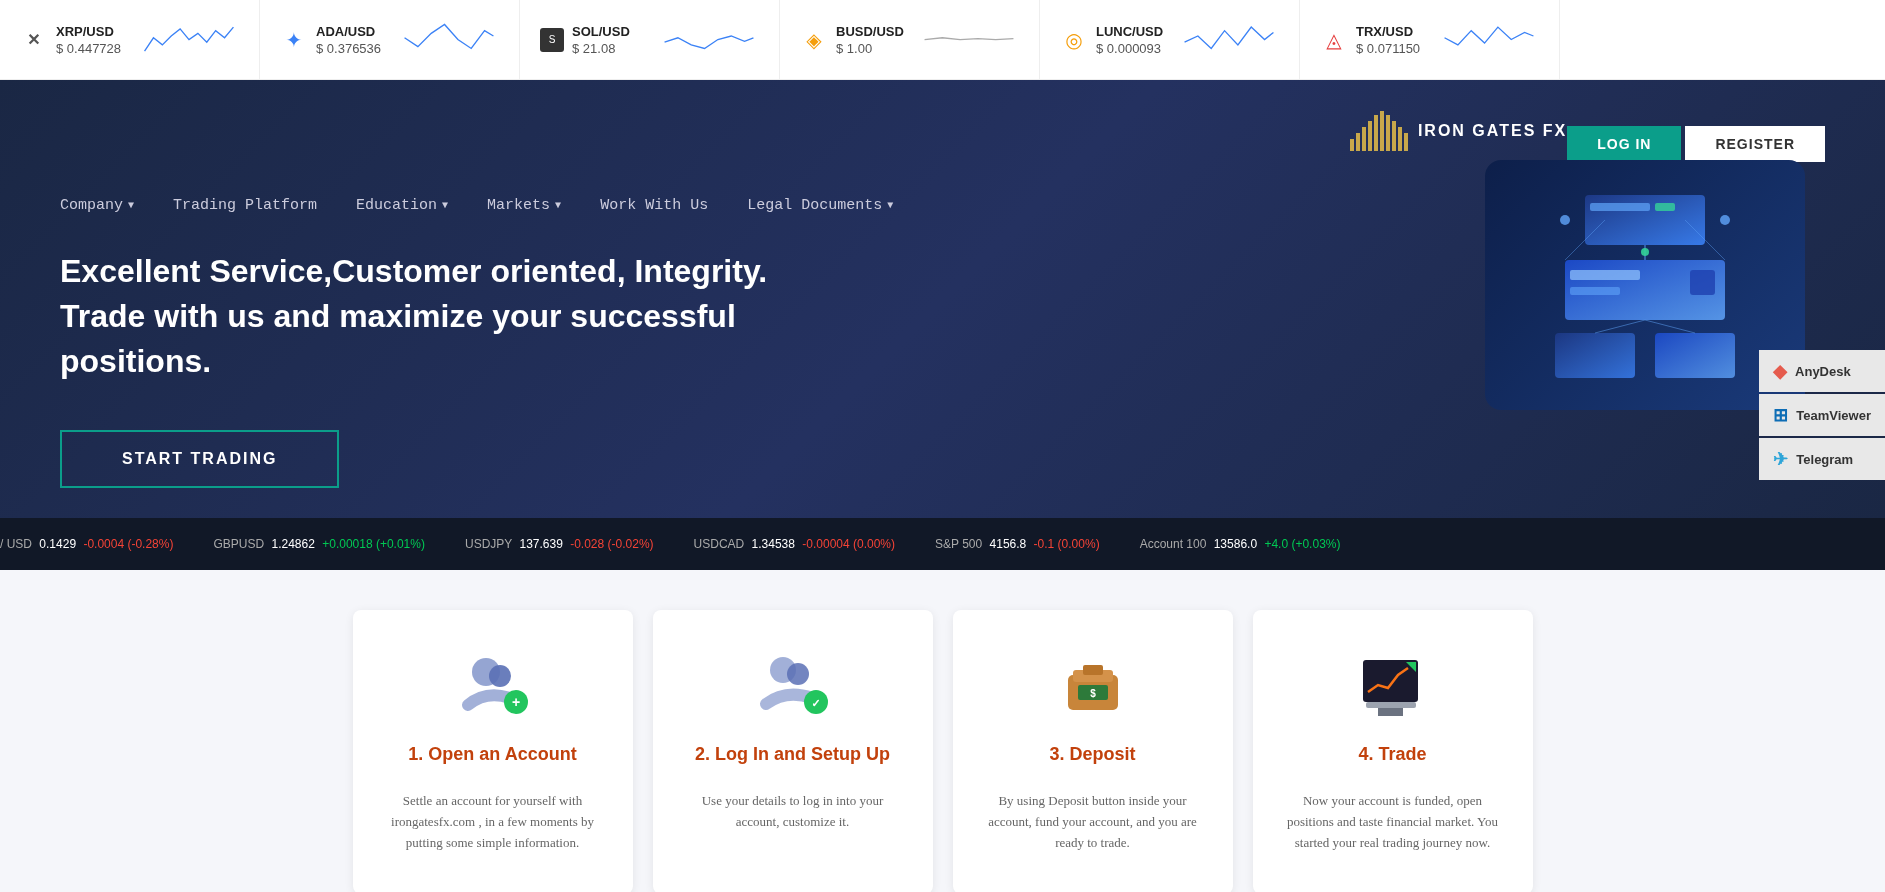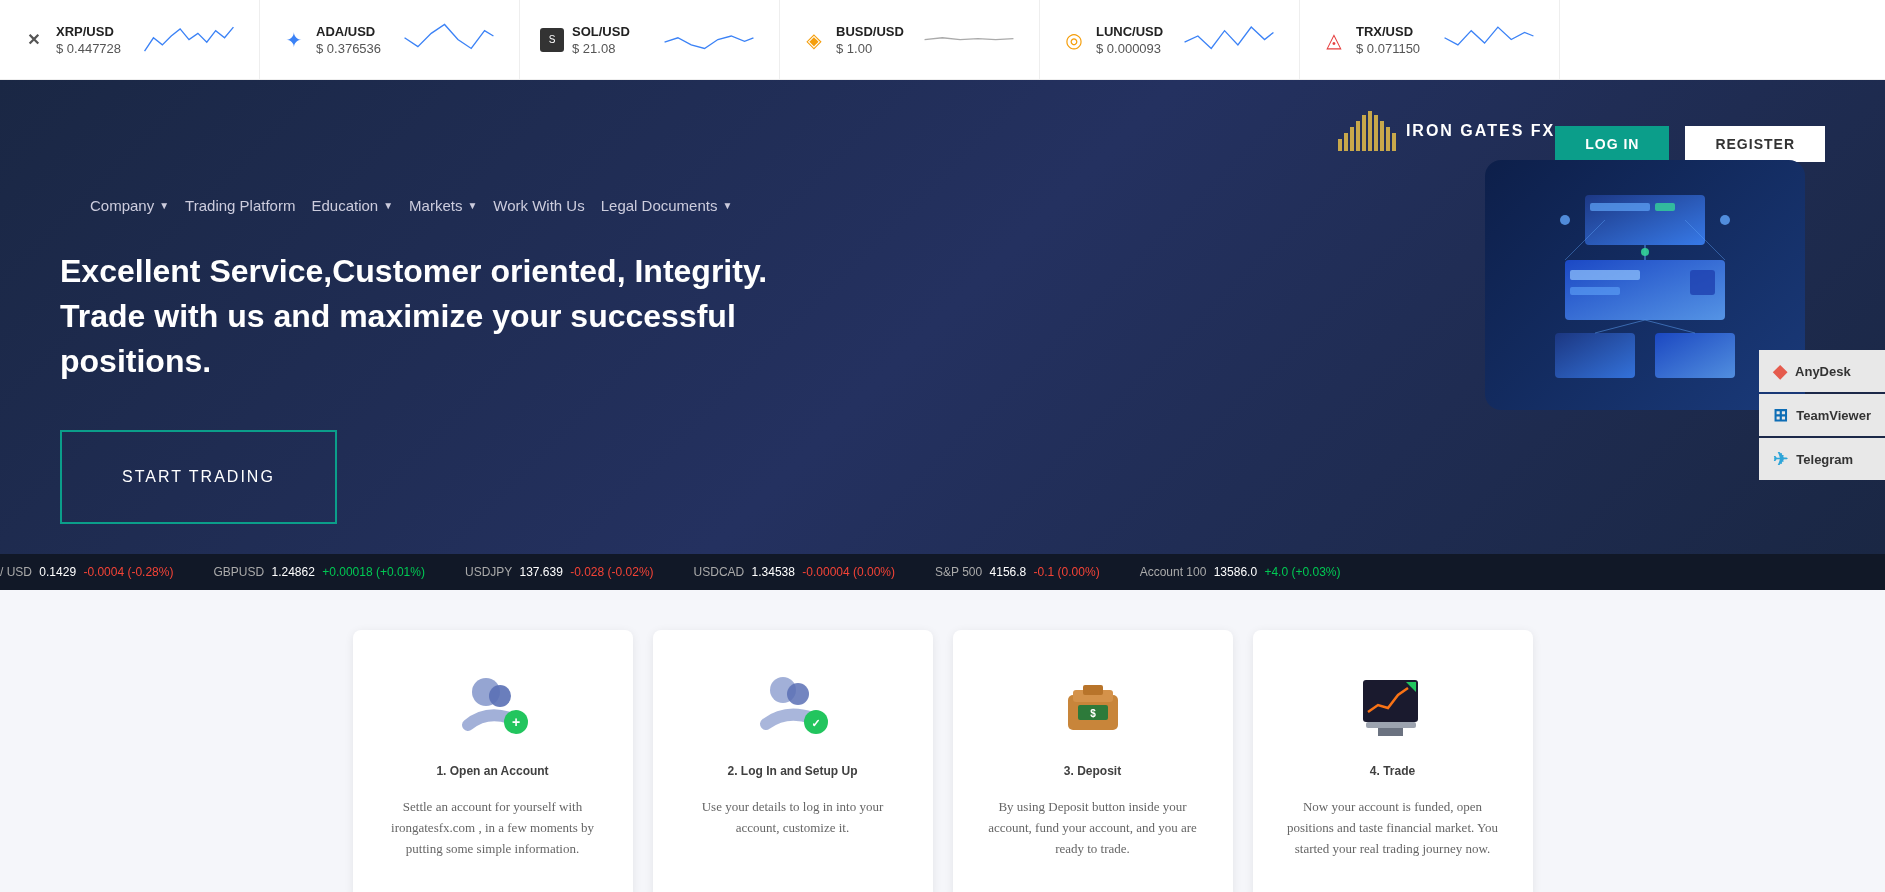--- a/index.html
+++ b/index.html
@@ -67,21 +67,21 @@
       width: 4px;
     }
     .logo-text {
       color: white;
       font-size: 16px;
       font-weight: bold;
       letter-spacing: 2px;
     }
     .header-buttons {
       display: flex;
-      gap: 16px;
+      gap: 4px;
       margin-top: 26px;
     }
     .btn-login {
       background: #0b9e8a;
       color: white;
       border: none;
       padding: 10px 30px;
       font-size: 14px;
       font-weight: bold;
       cursor: pointer;
@@ -95,23 +95,24 @@
       font-size: 14px;
       font-weight: bold;
       cursor: pointer;
       letter-spacing: 1px;
     }
 
     
     .main-nav {
       display: flex;
       align-items: center;
-      padding: 0 90px;
-      gap: 16px;
+      padding: 0 60px;
+      gap: 39px;
       margin-top: 10px;
+      font-family: Liberation Mono, monospace;
     }
     .nav-item {
       color: #ccd;
       font-size: 15px;
       cursor: pointer;
       display: flex;
       align-items: center;
       gap: 5px;
       padding: 5px 0;
     }
@@ -126,23 +127,23 @@
       color: white;
       font-size: 32px;
       font-weight: bold;
       line-height: 1.4;
       margin-bottom: 47px;
     }
     .btn-start-trading {
       background: transparent;
       color: white;
       border: 2px solid #0b9e8a;
-      padding: 36px 60px;
+      padding: 18px 60px;
       font-size: 16px;
-      font-weight: normal;
+      font-weight: bold;
       cursor: pointer;
       letter-spacing: 2px;
     }
 
     
     .hero-image {
       position: absolute;
       right: 80px;
       top: 80px;
       width: 320px;
@@ -152,21 +153,21 @@
       display: flex;
       align-items: center;
       justify-content: center;
       overflow: hidden;
     }
 
     
     .bottom-ticker {
       background: #111827;
       color: white;
-      height: 36px;
+      height: 52px;
       display: flex;
       align-items: center;
       overflow: hidden;
       font-size: 12px;
     }
     .bottom-ticker-inner {
       display: flex;
       gap: 40px;
       white-space: nowrap;
       align-items: center;
@@ -186,21 +187,21 @@
     }
     .card {
       background: white;
       border-radius: 8px;
       padding: 40px 30px;
       flex: 1;
       max-width: 280px;
       text-align: center;
       box-shadow: 0 2px 10px rgba(0,0,0,0.08);
     }
-    .card-title { font-size: 12px; font-weight: bold; color: #404040; margin-bottom: 19px; }
+    .card-title { font-size: 18px; font-weight: bold; color: #c2410c; margin-bottom: 26px; }
     .card-desc { font-size: 13px; color: #666; line-height: 1.6; font-family: Liberation Serif, serif; }
 
     
     .side-widgets {
       position: fixed;
       right: 0;
       top: 350px;
       display: flex;
       flex-direction: column;
       gap: 2px;

